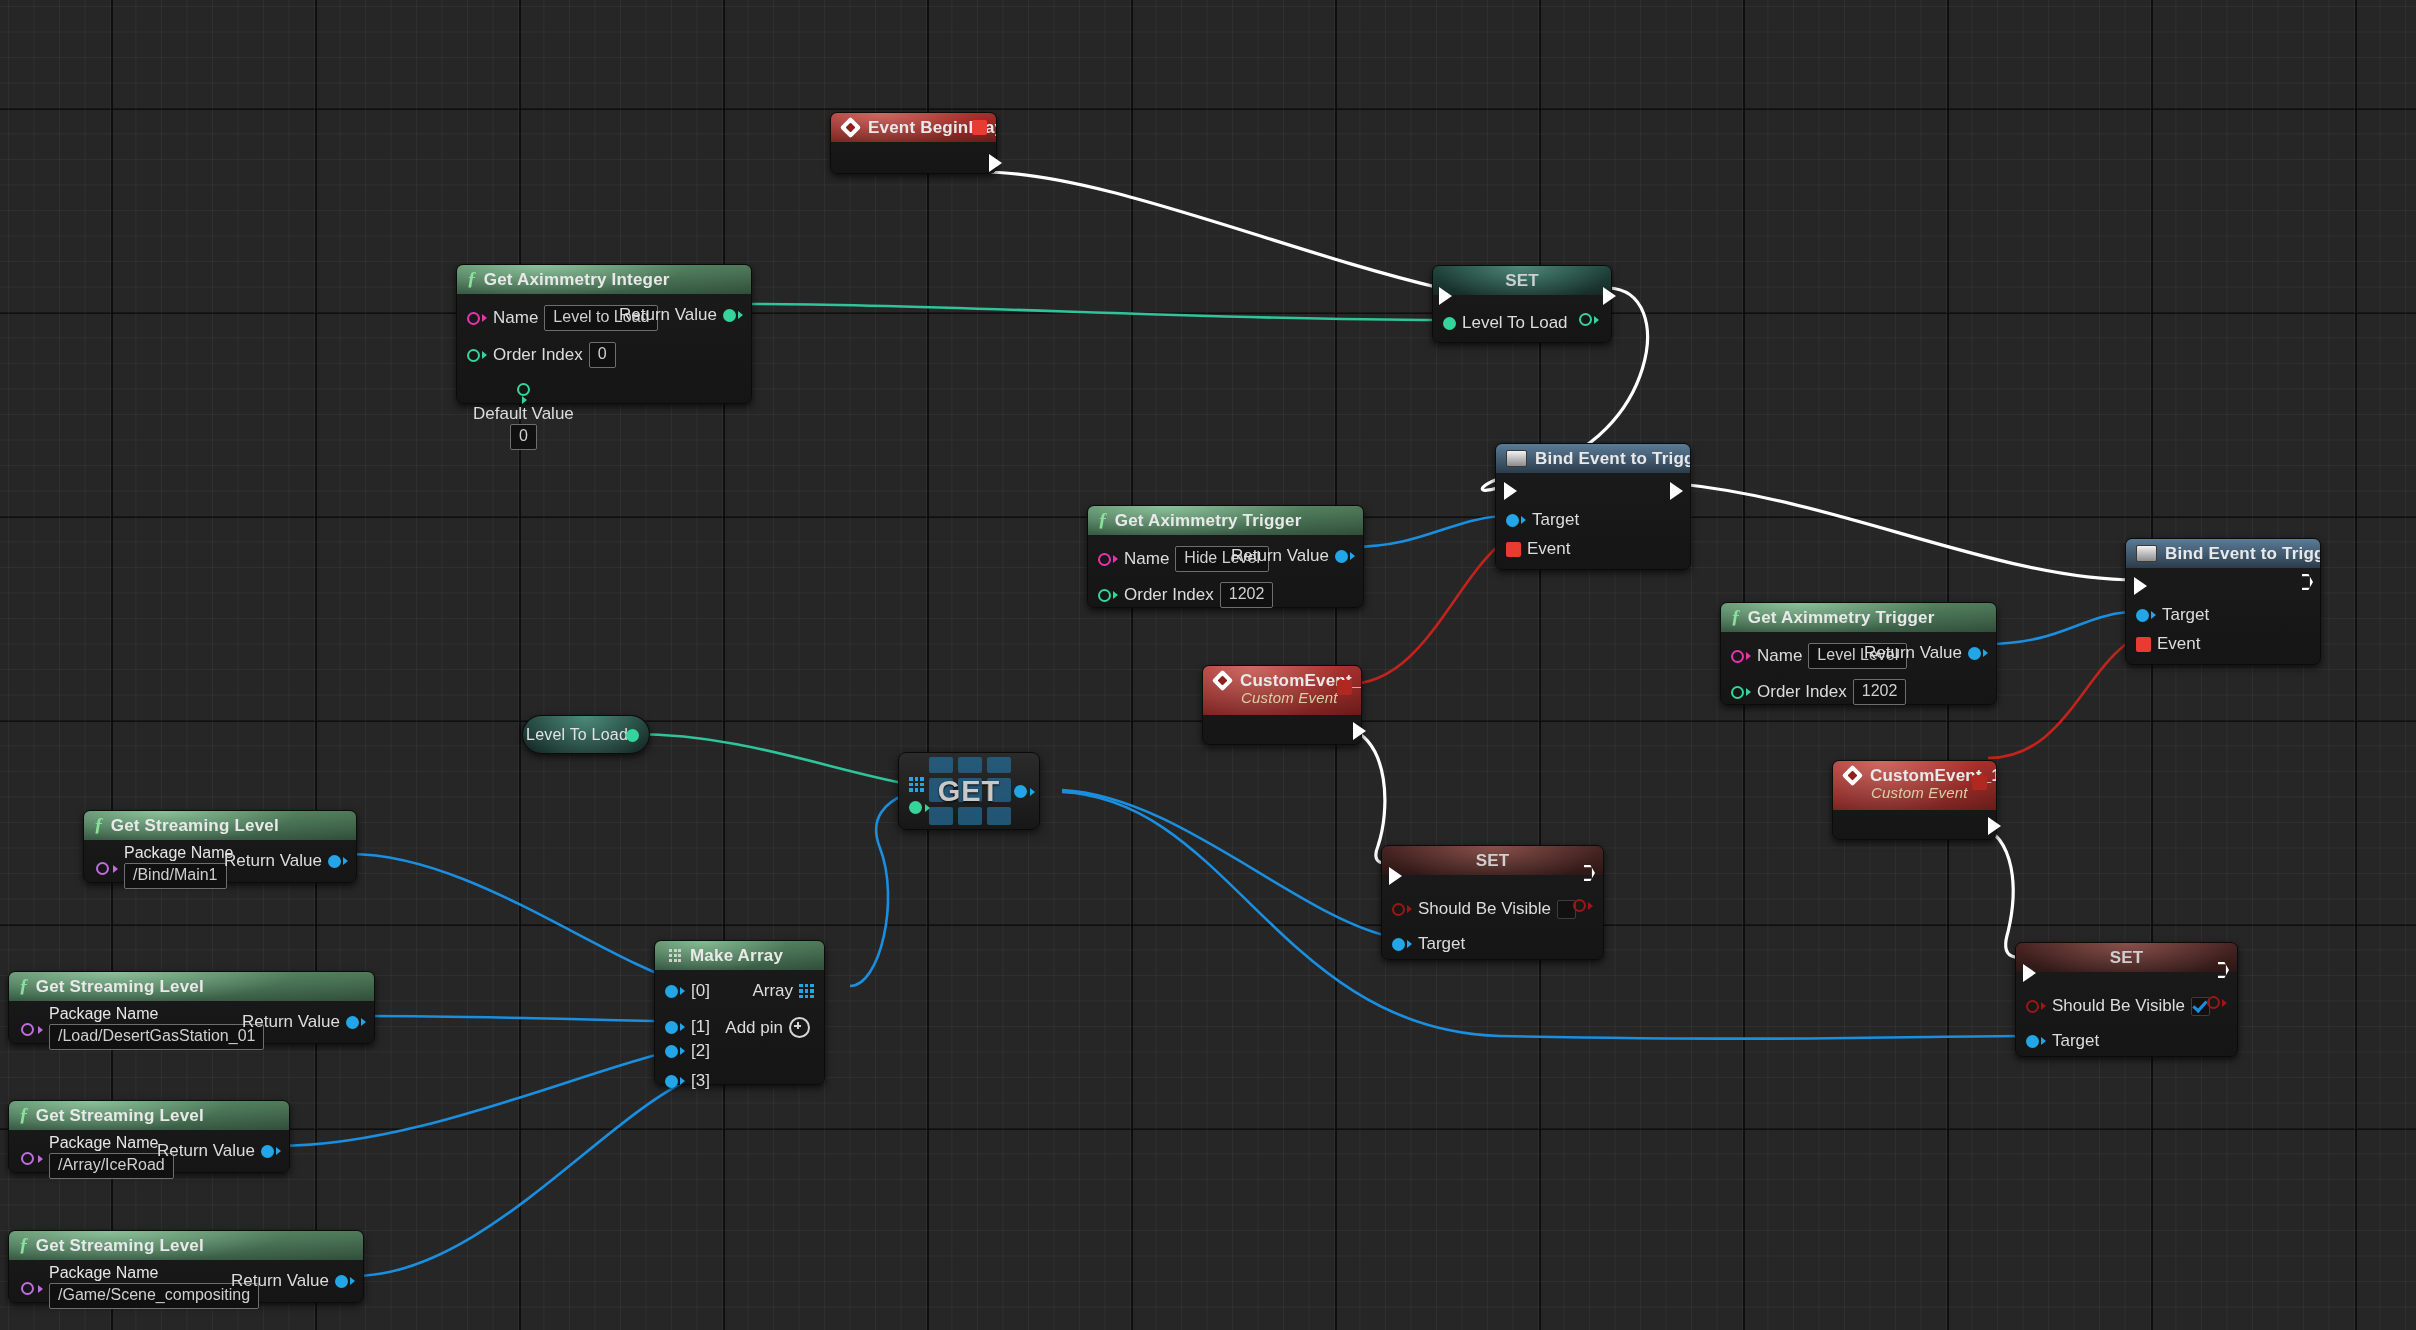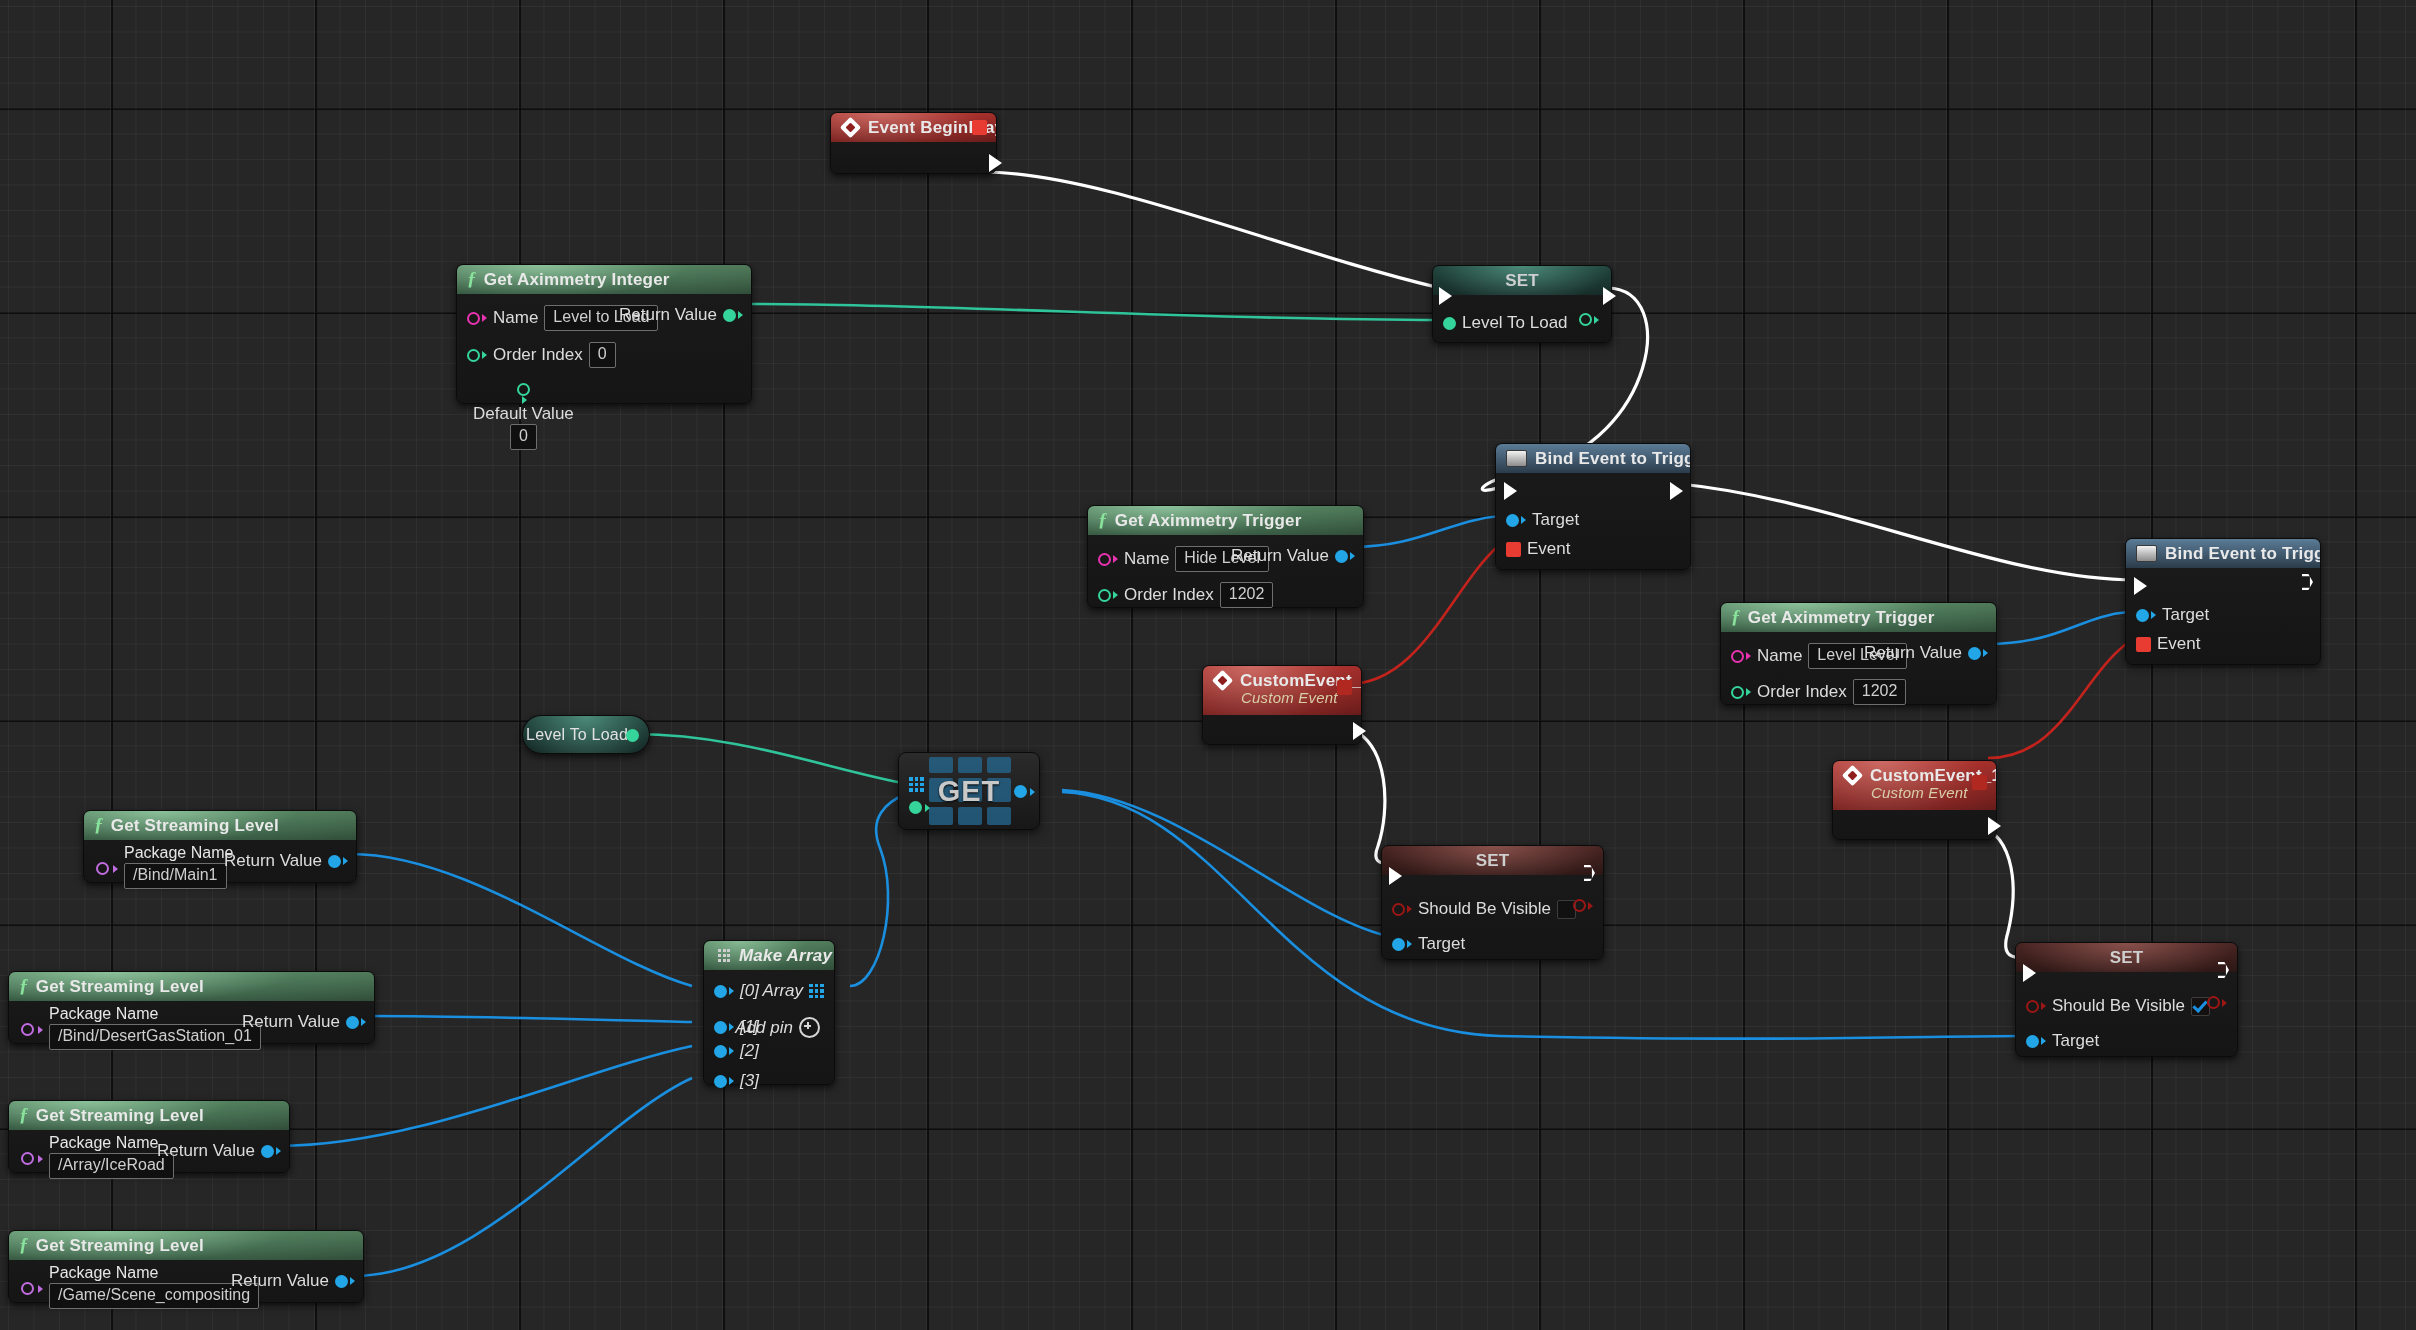--- a/index.html
+++ b/index.html
@@ -594,21 +594,21 @@
       <i style="left:0;top:11px"></i>
         <i style="left:5.5px;top:11px"></i>
         <i style="left:11px;top:11px"></i>
     </span>
     <span class="pin-circle solid c-int" style="position:absolute; left:10px; top:48px;"></span>
     <span class="pin-arrow c-int" style="position:absolute; left:24px; top:51px;"></span>
     <span class="pin-circle solid c-obj" style="position:absolute; right:12px; top:32px;"></span>
     <span class="pin-arrow c-obj" style="position:absolute; right:4px; top:35px;"></span>
   </div>
 
-  <div class="node" style="left:703px; top:940px; width:132px; height:145px;font-style:italic;">
+  <div class="node" style="left:654px; top:940px; width:171px; height:145px;">
     <div class="nheader h-array">
       <span class="ico ico-makearray">
         <i style="left:4px;top:0"></i>
           <i style="left:8.5px;top:0"></i>
           <i style="left:13px;top:0"></i>
         <i style="left:4px;top:5px"></i>
           <i style="left:8.5px;top:5px"></i>
           <i style="left:13px;top:5px"></i>
         <i style="left:4px;top:10px"></i>
           <i style="left:8.5px;top:10px"></i>
@@ -676,21 +676,21 @@
 
   <div class="node" style="left:8px; top:971px; width:367px; height:73px;">
     <div class="nheader h-func">
       <span class="ico ico-fn">ƒ</span>
       <span class="htitle">Get Streaming Level</span>
     </div>
     <span class="pin-circle hollow c-str" style="position:absolute; left:12px; top:51px;"></span>
     <span class="pin-arrow c-str" style="position:absolute; left:27px; top:54px;"></span>
     <div style="position:absolute; left:40px; top:33px;">
       <div class="pin-label" style="margin:0; font-size:16px;">Package Name</div>
-      <div class="valbox" style="display:inline-block; margin-top:1px;">/Bind/DesertGasStation_01</div>
+      <div class="valbox" style="display:inline-block; margin-top:1px;">/Load/DesertGasStation_01</div>
     </div>
     <div class="pin-row" style="right:8px; top:40px;">
       <span class="pin-label">Return Value</span>
       <span class="pin-circle solid c-obj"></span>
       <span class="pin-arrow c-obj"></span>
     </div>
   </div>
 
   <div class="node" style="left:8px; top:1100px; width:282px; height:73px;">
     <div class="nheader h-func">

